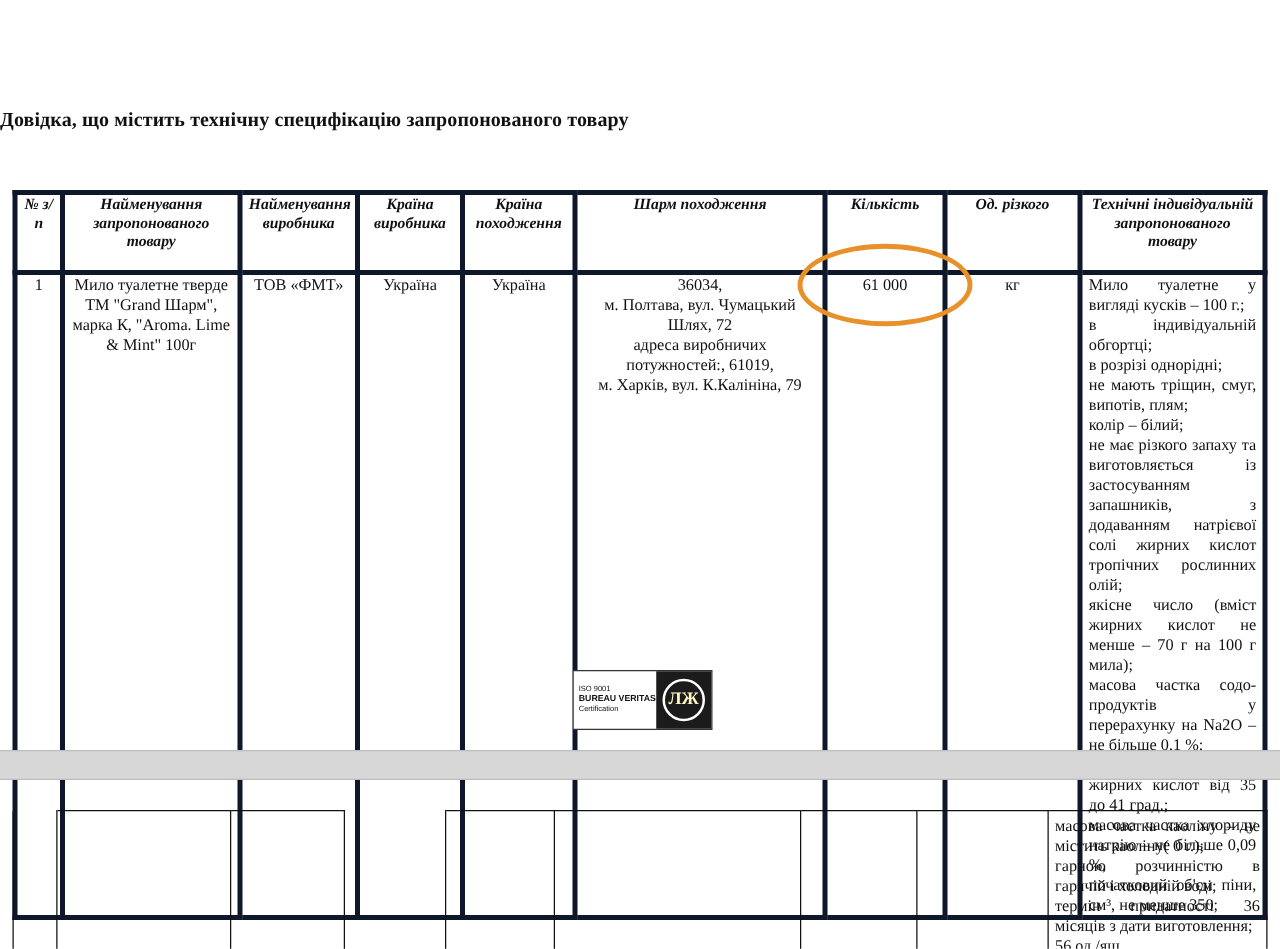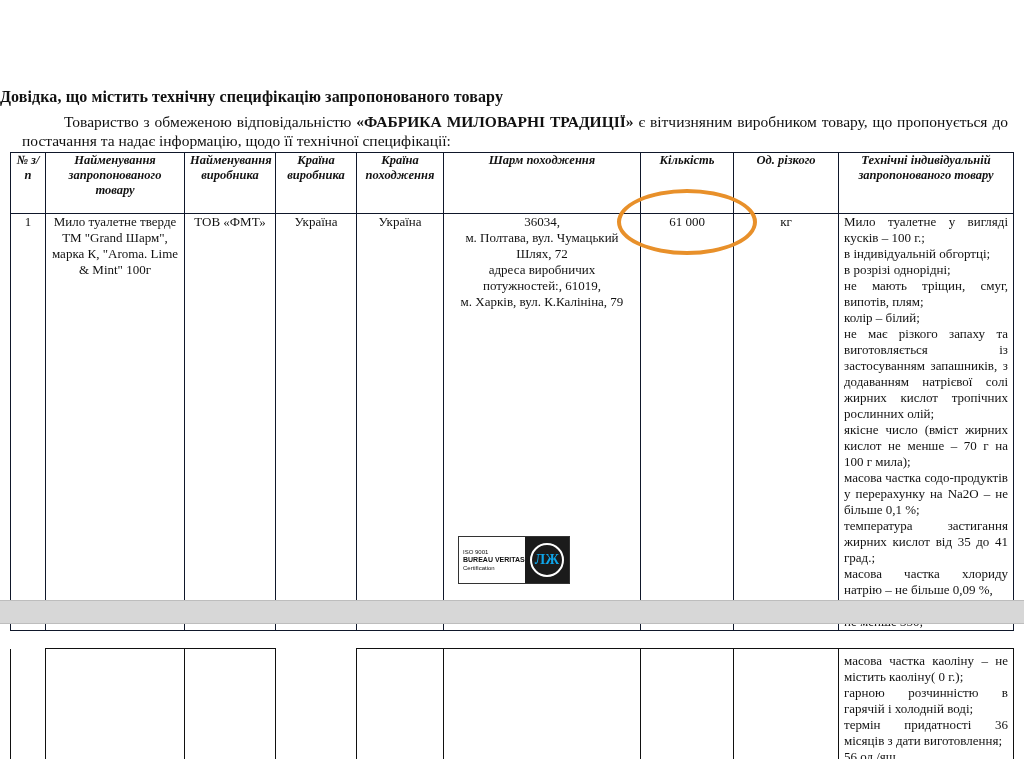--- a/index.html
+++ b/index.html
@@ -54,21 +54,21 @@
 
   table.spec {
     position: absolute;
     left: 10px;
     top: 152px;
     width: 1004px;
     border-collapse: collapse;
     table-layout: fixed;
   }
   table.spec th, table.spec td {
-    border: 1px solid #0f172a;
+    border: 4px solid #0f172a;
     vertical-align: top;
     padding: 0 5px;
   }
   table.spec th {
     font-size: 12.5px;
     font-weight: bold;
     font-style: italic;
     text-align: center;
     line-height: 15px;
     vertical-align: top;
@@ -135,21 +135,21 @@
     height: 100%;
     background: #1b1b1b;
     display: flex;
     align-items: center;
     justify-content: center;
   }
   .stamp .mark {
     width: 30px; height: 30px;
     border: 2px solid #ffffff;
     border-radius: 50%;
-    color: #0ea5e9;
+    color: #fef9c3;
     font-size: 14px;
     font-weight: bold;
     display: flex;
     align-items: center;
     justify-content: center;
     font-family: "Liberation Serif", serif;
   }
 
   
   .page-gap {
@@ -182,23 +182,20 @@
   .tech2 { white-space: pre-line; text-align: justify; }
 </style>
 </head>
 <body>
 
 <div class="page">
 
 
   <div class="doc-title">Довідка, що містить технічну специфікацію запропонованого товару</div>
 
-  <div class="intro">
-    <span>Товариство з обмеженою відповідальністю </span><b>«ФАБРИКА МИЛОВАРНІ ТРАДИЦІЇ»</b><span> є вітчизняним виробником товару, що пропонується до постачання та надає інформацію, щодо її технічної специфікації:</span>
-  </div>
 
   <table class="spec">
     <thead>
       <tr>
         <th class="c-num">№ з/п</th>
         <th class="c-name">Найменування запропонованого товару</th>
         <th class="c-maker">Найменування виробника</th>
         <th class="c-cnt1">Країна виробника</th>
         <th class="c-cnt2">Країна походження</th>
         <th class="c-place">Шарм походження</th>

